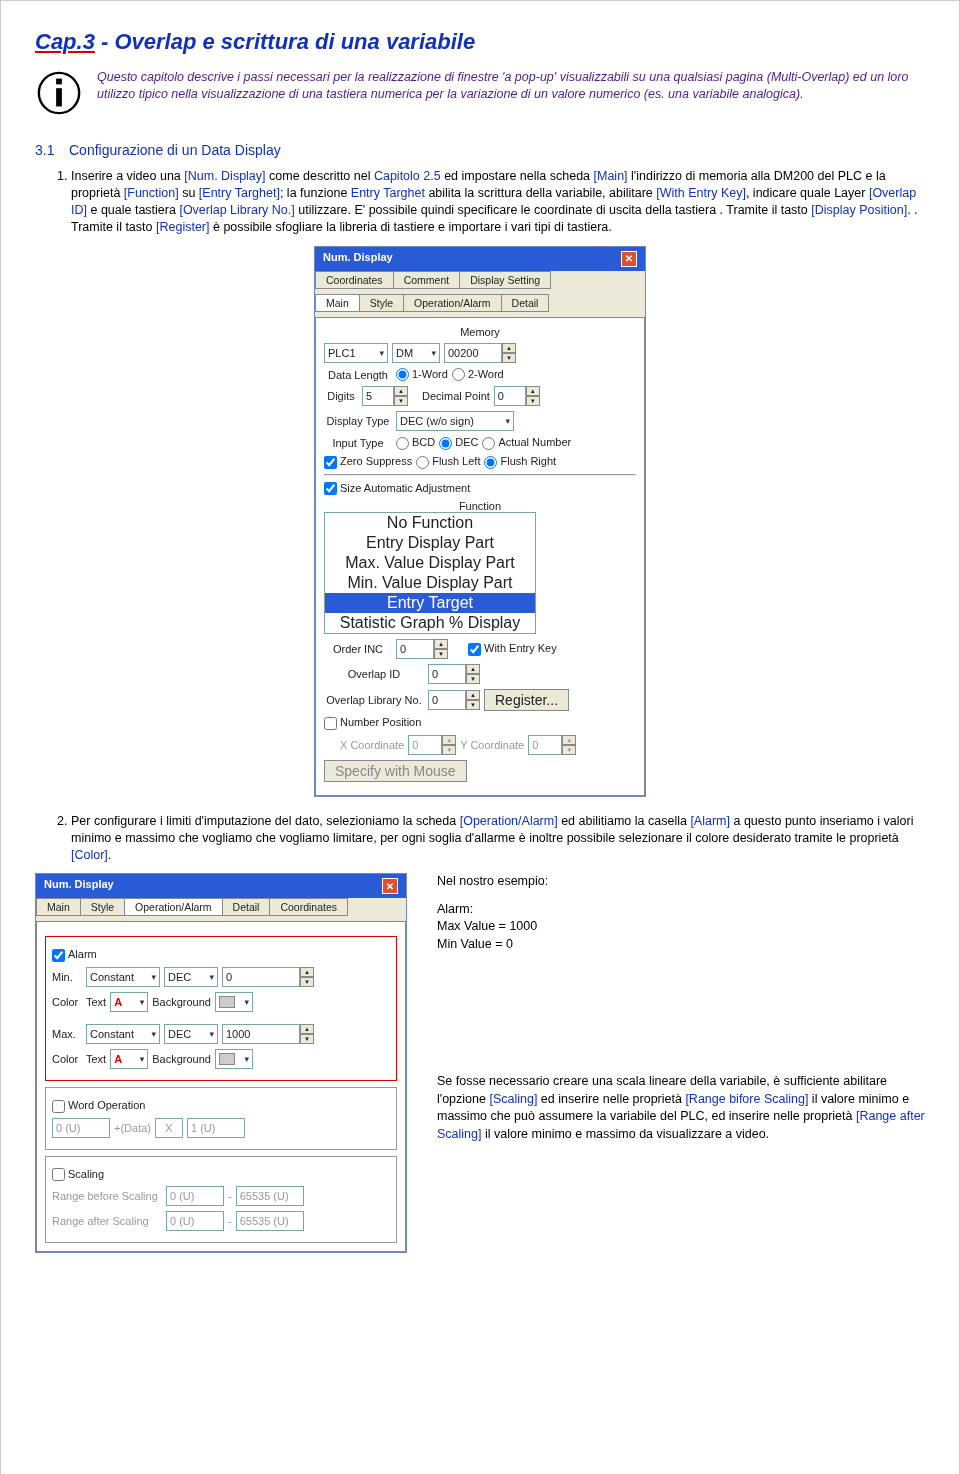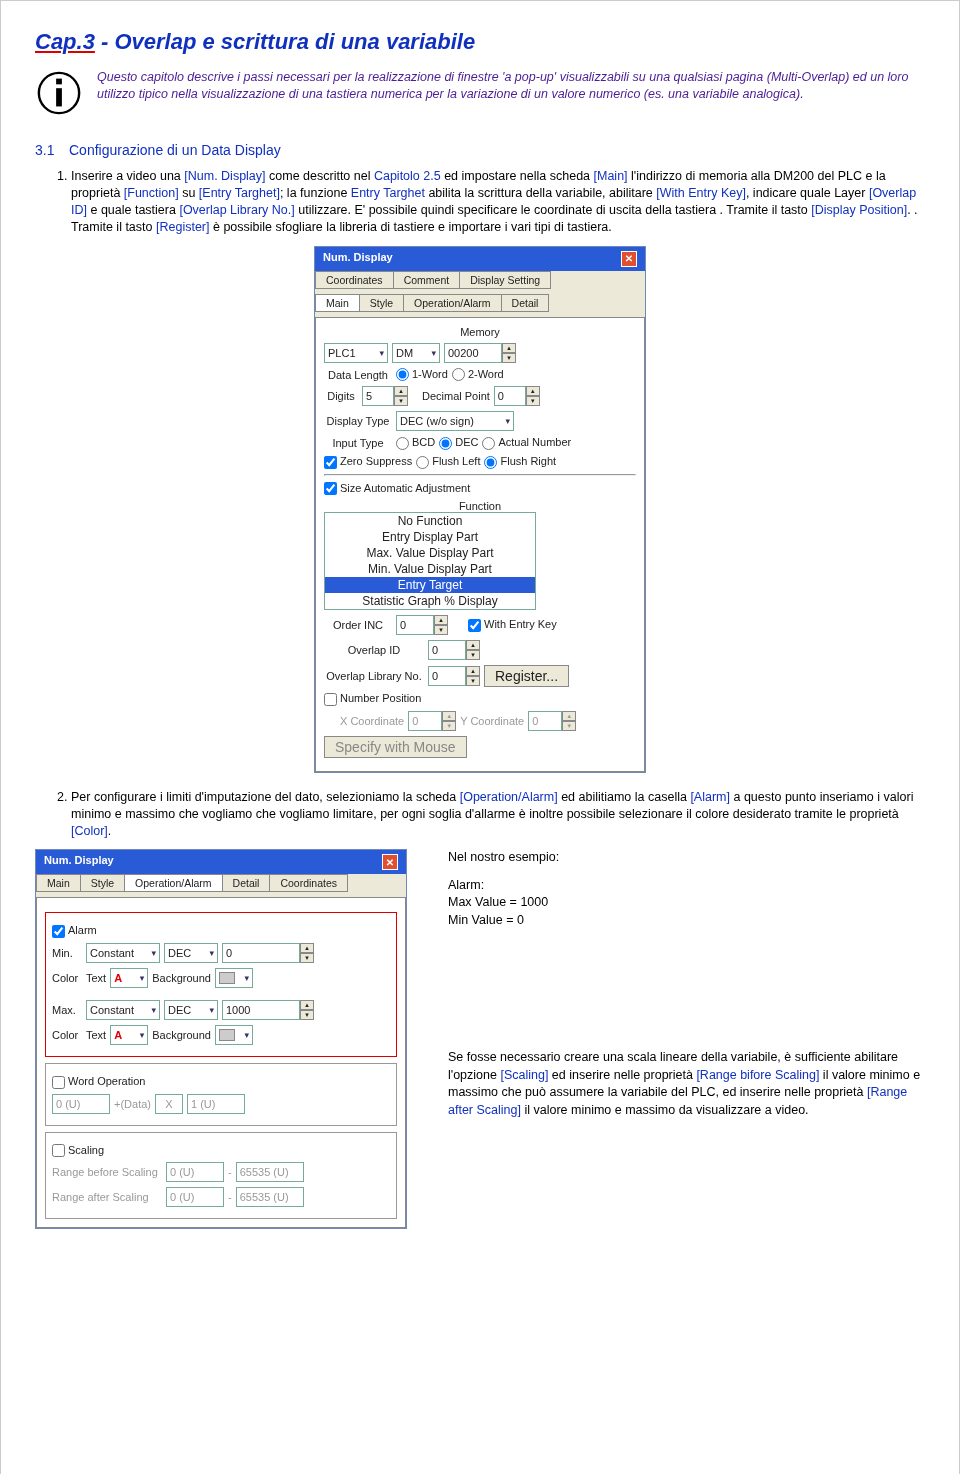--- a/index.html
+++ b/index.html
@@ -27,28 +27,28 @@
   .inp{border:1px solid #7a9;background:#fff;padding:1px 3px;height:16px;display:flex;align-items:center}
   .sel{border:1px solid #7a9;background:#fff;padding:1px 3px;height:16px;display:flex;align-items:center;justify-content:space-between;gap:6px}
   .sel::after{content:"▾";color:#336;font-size:9px}
   .spin{display:flex}
   .spin .btns{display:flex;flex-direction:column}
   .spin .btns span{width:12px;height:8px;border:1px solid #888;background:#ece9d8;font-size:7px;line-height:7px;text-align:center}
   input[type=radio],input[type=checkbox]{margin:0 3px 0 0;vertical-align:middle}
   .group{border:1px solid #999;padding:6px;margin-top:6px;position:relative}
   .group.red{border:1px solid #d00}
   .listbox{border:1px solid #7a9;background:#fff;width:210px}
-  .listbox div{padding:1px 4px;font-size:12px}
+  .listbox div{padding:1px 4px;font-size:16px}
   .listbox .hl{background:#2a5bd7;color:#fff}
   .btn{border:1px solid #888;background:#ece9d8;padding:2px 10px;font-size:14px}
   .btn.dis{color:#888}
   .img1-wrap{text-align:center;margin:10px 0 16px}
   .img2-row{display:flex;gap:30px;align-items:flex-start;margin-top:10px}
   .side-text{font-size:12.5px;line-height:1.4}
-  .side-text p{margin:0 0 10px 11px}
+  .side-text p{margin:0 0 10px 0}
   .dis-txt{color:#999}
   svg.info circle.o{fill:none;stroke:#000;stroke-width:5}
   svg.info .bar{fill:#000}
 </style>
 </head>
 <body>
 
 <div class="page">
 
   <div class="chap-title">

